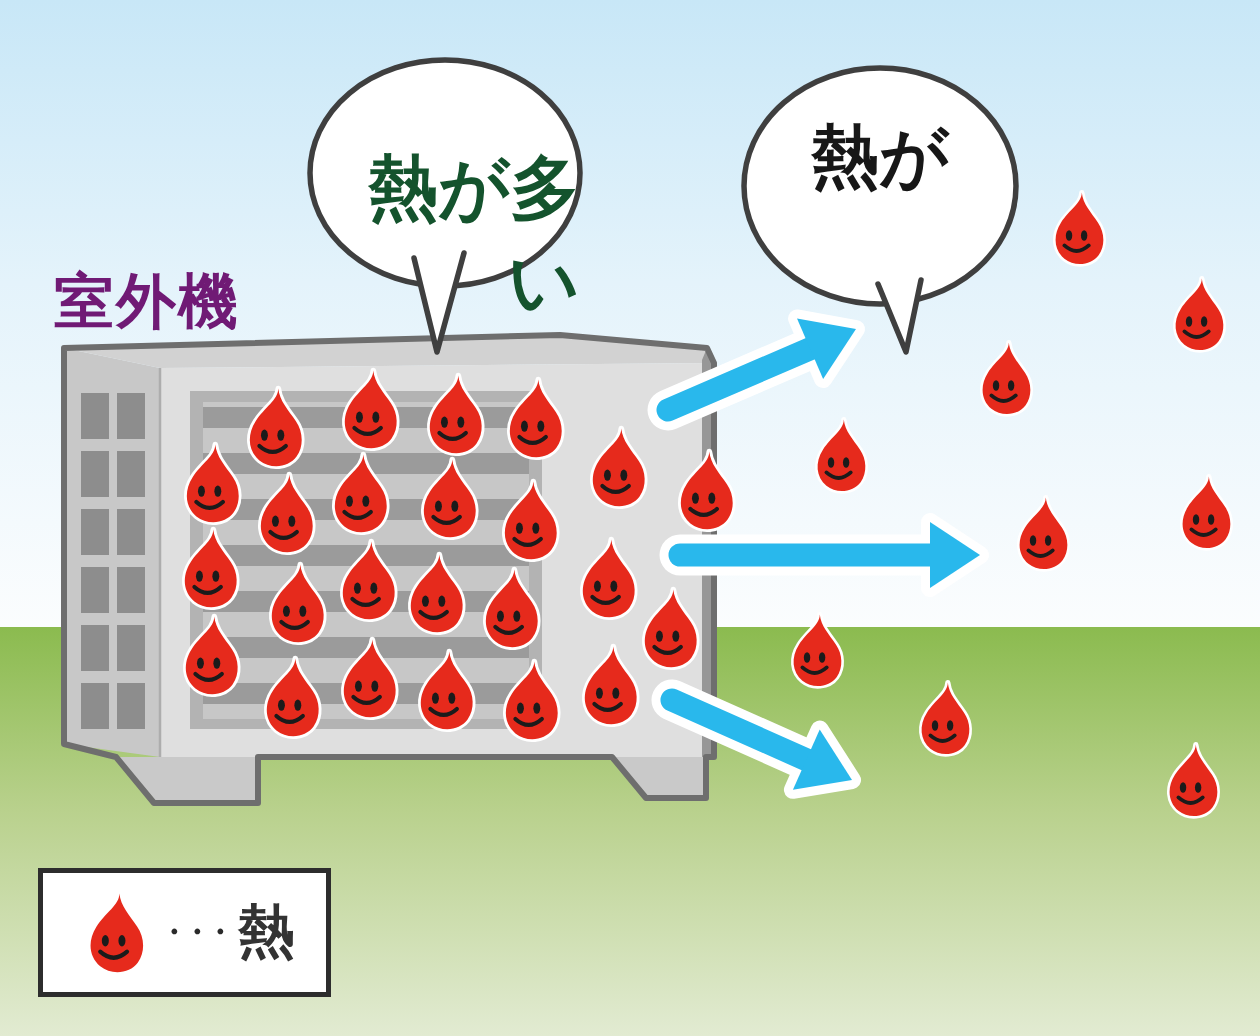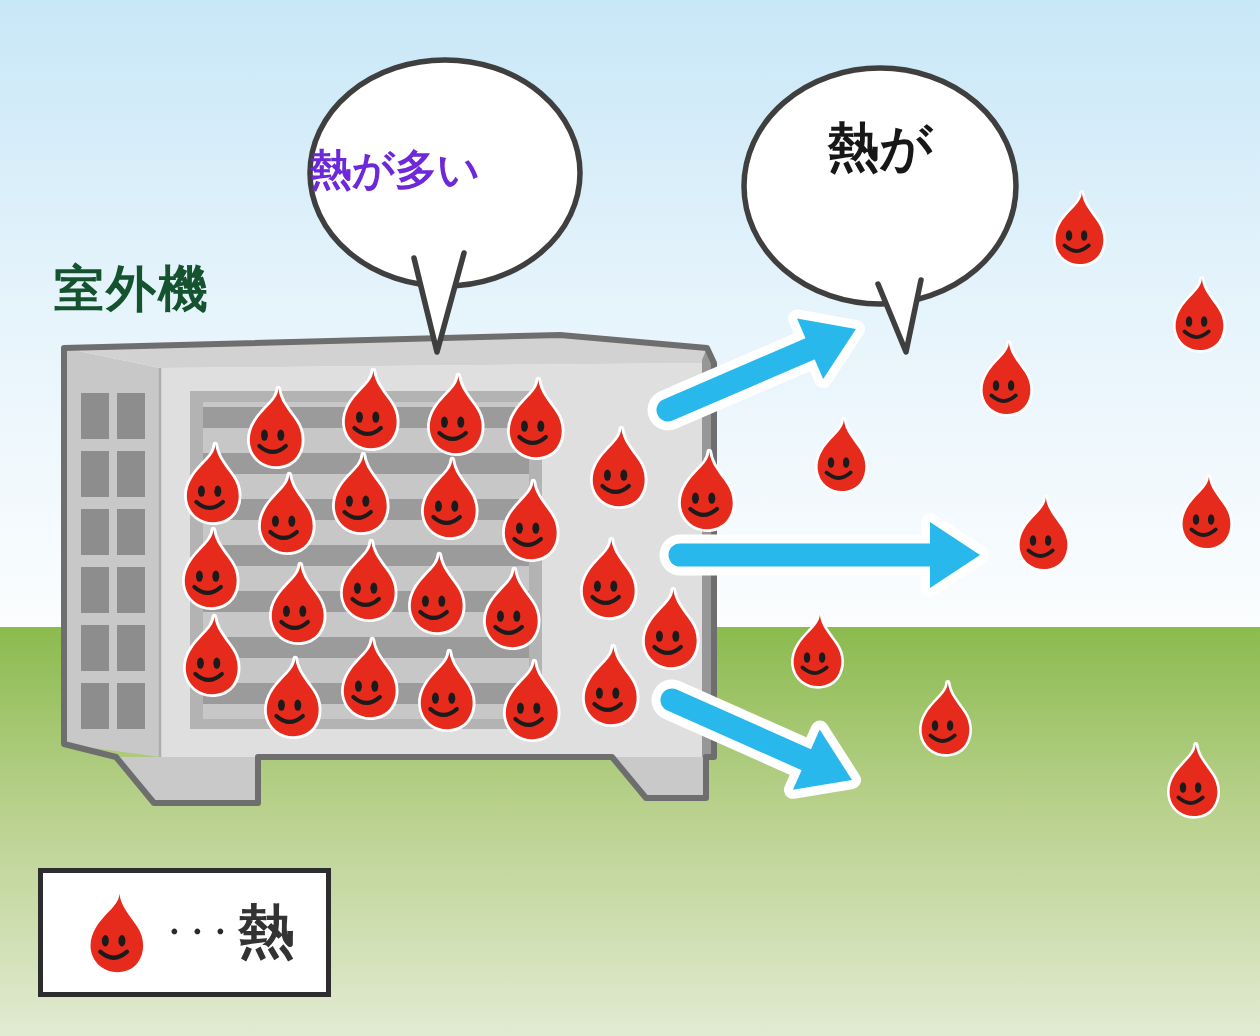--- a/index.html
+++ b/index.html
@@ -7,25 +7,25 @@
          font-family:"DejaVu Sans",sans-serif;}
   .sky{position:absolute;left:0;top:0;width:1260px;height:627px;
        background:linear-gradient(180deg,#c8e7f7 0%,#e4f3fb 45%,#fbfdfe 100%);}
   .grass{position:absolute;left:0;top:627px;width:1260px;height:409px;
        background:linear-gradient(180deg,#8bbb4f 0%,#b9d18d 45%,#e2ebd2 100%);}
   svg.scene{position:absolute;left:0;top:0;}
   .droplet-body{stroke:#fff;stroke-width:9;paint-order:stroke;stroke-linejoin:round;}
   .face{fill:#1b1b1b;}
   .mouth{fill:none;stroke:#1b1b1b;stroke-width:6.5;stroke-linecap:round;}
   .overlay{position:absolute;color:#1a1a1a;}
-  .unit-label{left:54px;top:256px;font-size:50px;font-weight:800;color:#14532d;letter-spacing:2px;}
-  .bubble1-text{left:310px;top:142px;width:270px;text-align:left;
-      font-size:42px;font-weight:800;color:#6d28d9;}
+  .unit-label{left:54px;top:262px;font-size:60px;font-weight:800;color:#701a75;letter-spacing:2px;}
+  .bubble1-text{left:310px;top:142px;width:270px;text-align:right;
+      font-size:70px;font-weight:800;color:#14532d;}
   .bubble2-text{left:745px;top:116px;width:270px;text-align:center;
-      font-size:52px;font-weight:800;color:#171717;line-height:1.2;}
+      font-size:68px;font-weight:800;color:#171717;line-height:1.2;}
   .legend-box{position:absolute;left:38px;top:868px;width:293px;height:129px;
       background:#fff;border:5px solid #2d2d2d;box-sizing:border-box;
       display:flex;align-items:center;}
   .legend-icon{margin-left:38px;flex:0 0 auto;}
   .legend-dots{font-size:30px;font-weight:800;color:#2a2a2a;letter-spacing:-7px;
       margin-left:14px;margin-right:10px;}
   .legend-term{font-size:57px;font-weight:800;color:#333;}
 </style>
 </head>
 <body>

